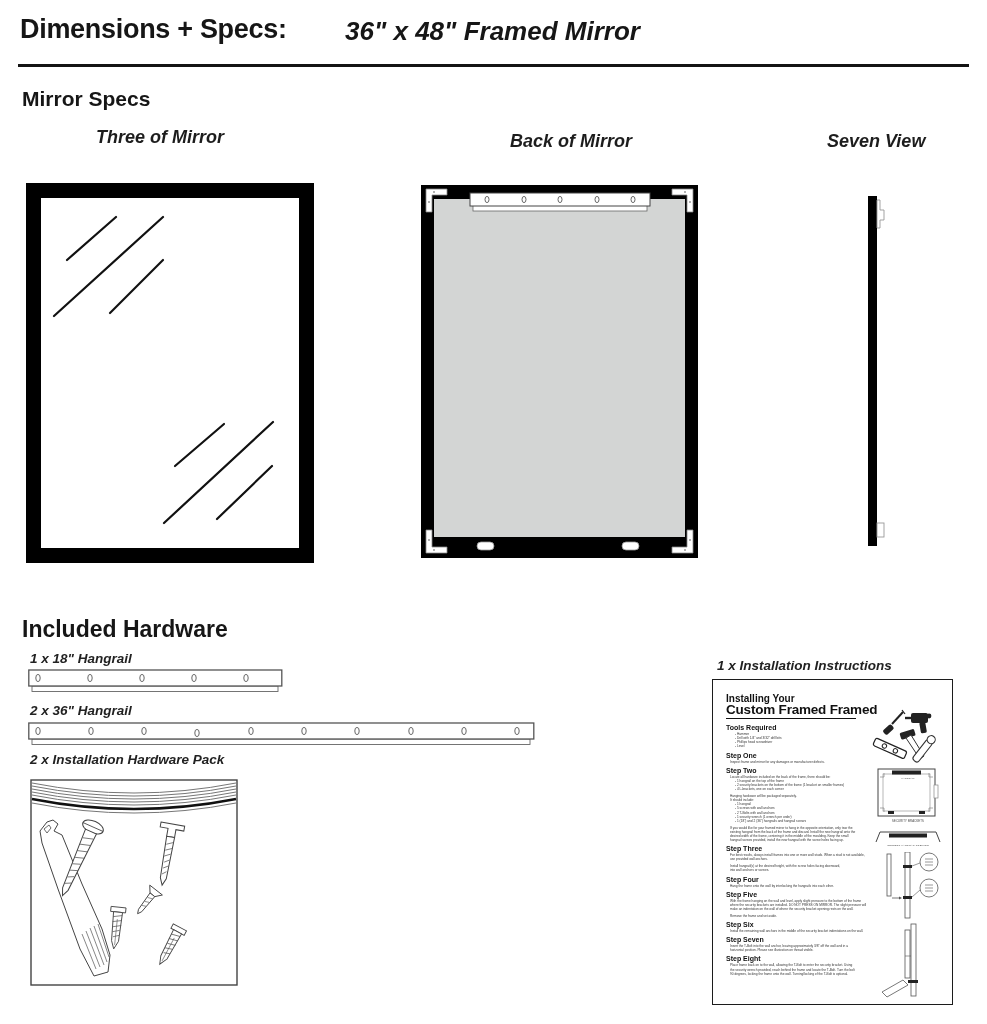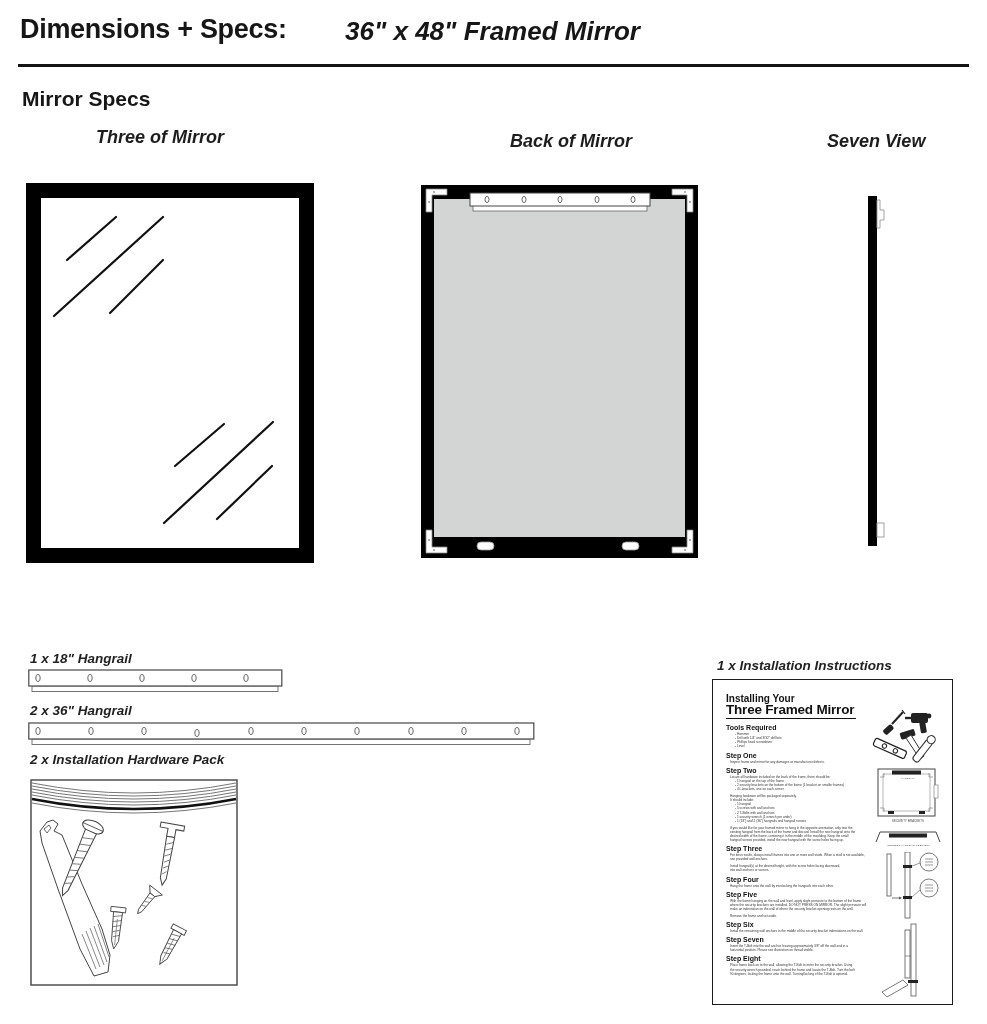--- a/index.html
+++ b/index.html
@@ -93,20 +93,21 @@
       <rect x="201" y="357" width="17" height="8" rx="4" fill="#fff" stroke="#999" stroke-width="0.8"></rect>
     </g>
   </svg>
 
   <svg class="abs" style="left:858px;top:190px;" width="42" height="362" viewBox="0 0 42 362">
     <rect x="10" y="6" width="9" height="350" fill="#000"></rect>
     <path d="M19,10 h3 v10 h4 v10 h-4 v8 h-3 z" fill="#fff" stroke="#999" stroke-width="0.9"></path>
     <rect x="19" y="333" width="7" height="14" fill="#fff" stroke="#999" stroke-width="0.9"></rect>
   </svg>
 
+  <div class="abs h2b" style="left:22px;top:616px;">Included Hardware</div>
 
   <div class="abs hw-label" style="left:30px;top:651px;">1 x 18" Hangrail</div>
   <svg class="abs" style="left:28px;top:669px;" width="256" height="26" viewBox="0 0 256 26">
     <rect x="4" y="17" width="246" height="5.5" fill="#fff" stroke="#666" stroke-width="0.9"></rect>
     <rect x="0.8" y="1" width="253" height="16" fill="#fff" stroke="#555" stroke-width="1.3"></rect>
     <g fill="none" stroke="#555" stroke-width="0.9">
       <ellipse cx="10" cy="9" rx="2.2" ry="3.6"></ellipse>
       <ellipse cx="62" cy="9" rx="2.2" ry="3.6"></ellipse>
       <ellipse cx="114" cy="9" rx="2.2" ry="3.6"></ellipse>
       <ellipse cx="166" cy="9" rx="2.2" ry="3.6"></ellipse>
@@ -221,21 +222,21 @@
           <path d="M137,176 l6,-2"></path>
       </g>
       <line x1="139.5" y1="158" x2="139.5" y2="184" stroke="#555" stroke-width="0.6"></line>
     </g>
   </svg>
 
   <div class="abs hw-label" style="left:717px;top:658px;">1 x Installation Instructions</div>
 
   <div class="abs doc" style="left:712px;top:679px;width:241px;height:326px;">
     <div class="doc-title1">Installing Your</div>
-    <div class="doc-title2">Three Framed Mirror</div>
+    <div class="doc-title2">Custom Framed Framed</div>
     <div class="doc-underline"></div>
 
     <div class="doc-sections">
 
         <div class="doc-section">
           <div class="doc-heading">Tools Required</div>
           <div class="doc-lines">
 
           <div class="doc-line indent">- Hammer</div>
             <div class="doc-line indent">- Drill with 1/4" and 3/32" drill bits</div>

